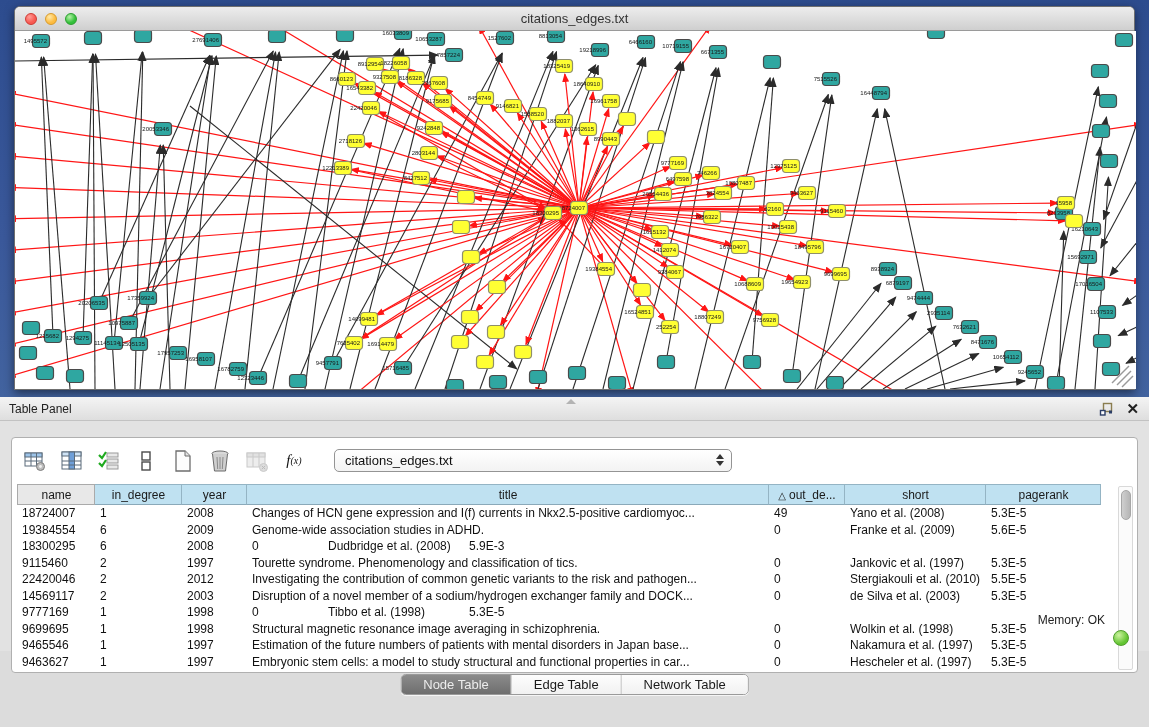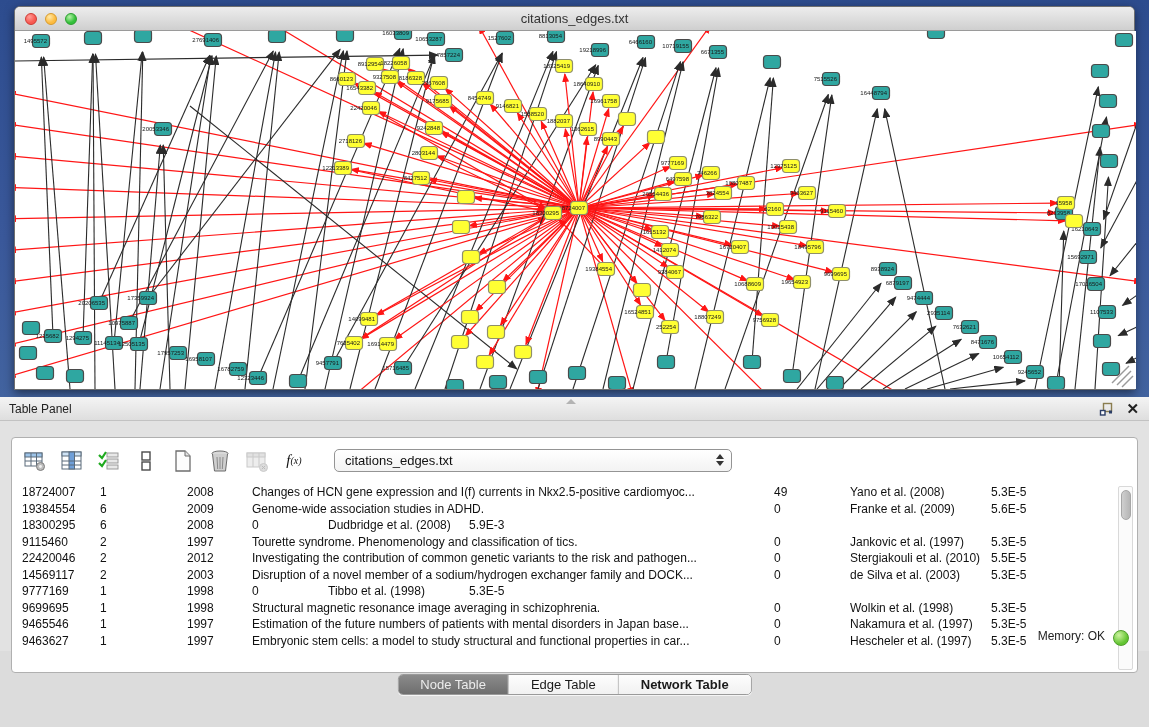--- a/index.html
+++ b/index.html
@@ -68,25 +68,25 @@
     background:#fbfbfb; border:1px solid #d9d9d9; border-radius:2px; }
   .vthumb { position:absolute; left:1.5px; top:3px; width:10px; height:30px; border-radius:6px;
     background:linear-gradient(90deg,#cfcfcf,#b5b5b5); border:1px solid #a6a6a6; }
 
   
   .tabs { position:absolute; left:50%; transform:translateX(-50%); top:277px; height:21px;
     display:flex; border:1px solid #9a9a9a; border-radius:5px; overflow:hidden;
     background:#fbfbfb; box-shadow:0 1px 0 rgba(255,255,255,.7); }
   .tab { font-size:13px; padding:0 22px; line-height:20px; color:#1a1a1a;
     border-right:1px solid #b5b5b5; background:linear-gradient(#fdfdfd,#f1f1f1); }
-  .tab:last-child { border-right:none;font-weight:bold; }
+  .tab:last-child { border-right:none; }
   .tab.active { background:linear-gradient(#8b8b8b,#6e6e6e); color:#ececec; }
 
   
-  .memory { position:absolute; right:44px; bottom:8px; font-size:12px; color:#222; }
+  .memory { position:absolute; right:44px; bottom:24px; font-size:12px; color:#222; }
   .memdot { position:absolute; right:20px; bottom:5px; width:16px; height:16px; border-radius:50%;
     background:radial-gradient(circle at 35% 30%, #cdf3a0,#62c431 65%); border:1px solid #4f9e2c; }
 
   svg text { user-select:none; }
 </style>
 </head>
 <body>
 
 <div class="desktop">
   <div class="net-window">
@@ -588,20 +588,29 @@
       <div class="combo">
         <span>citations_edges.txt</span>
         <span class="arrows">
             <i class="up"></i>
             <i class="dn"></i>
           </span>
       </div>
     </div>
 
     <div class="tbl" id="tbl">
+        <div class="trow hdr">
+          <div class="tcell c0">name</div>
+          <div class="tcell c1">in_degree</div>
+          <div class="tcell c2">year</div>
+          <div class="tcell c3">title</div>
+          <div class="tcell c4"><span class="sortmark">△</span>out_de...</div>
+          <div class="tcell c5">short</div>
+          <div class="tcell c6">pagerank</div>
+        </div>
         <div class="body">
           <div class="trow">
             <div class="tcell c0">18724007</div>
             <div class="tcell c1">1</div>
             <div class="tcell c2">2008</div>
             <div class="tcell c3">Changes of HCN gene expression and I(f) currents in Nkx2.5-positive cardiomyoc...</div>
             <div class="tcell c4">49</div>
             <div class="tcell c5">Yano et al. (2008)</div>
             <div class="tcell c6">5.3E-5</div>
           </div>

